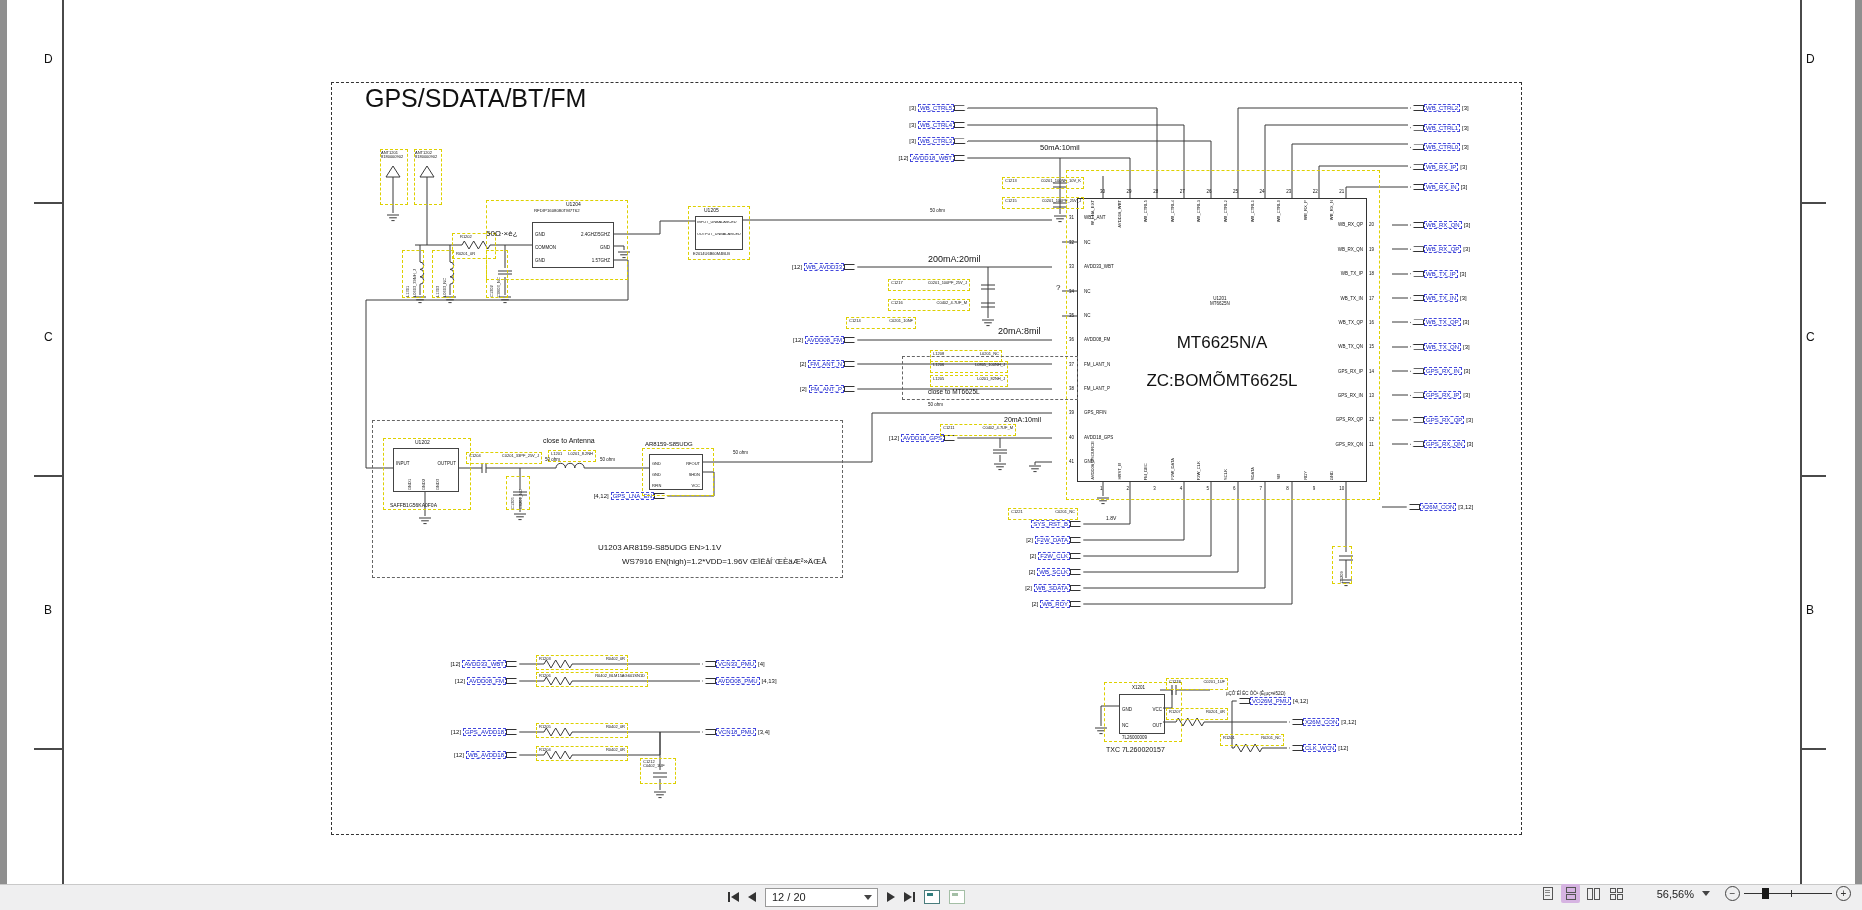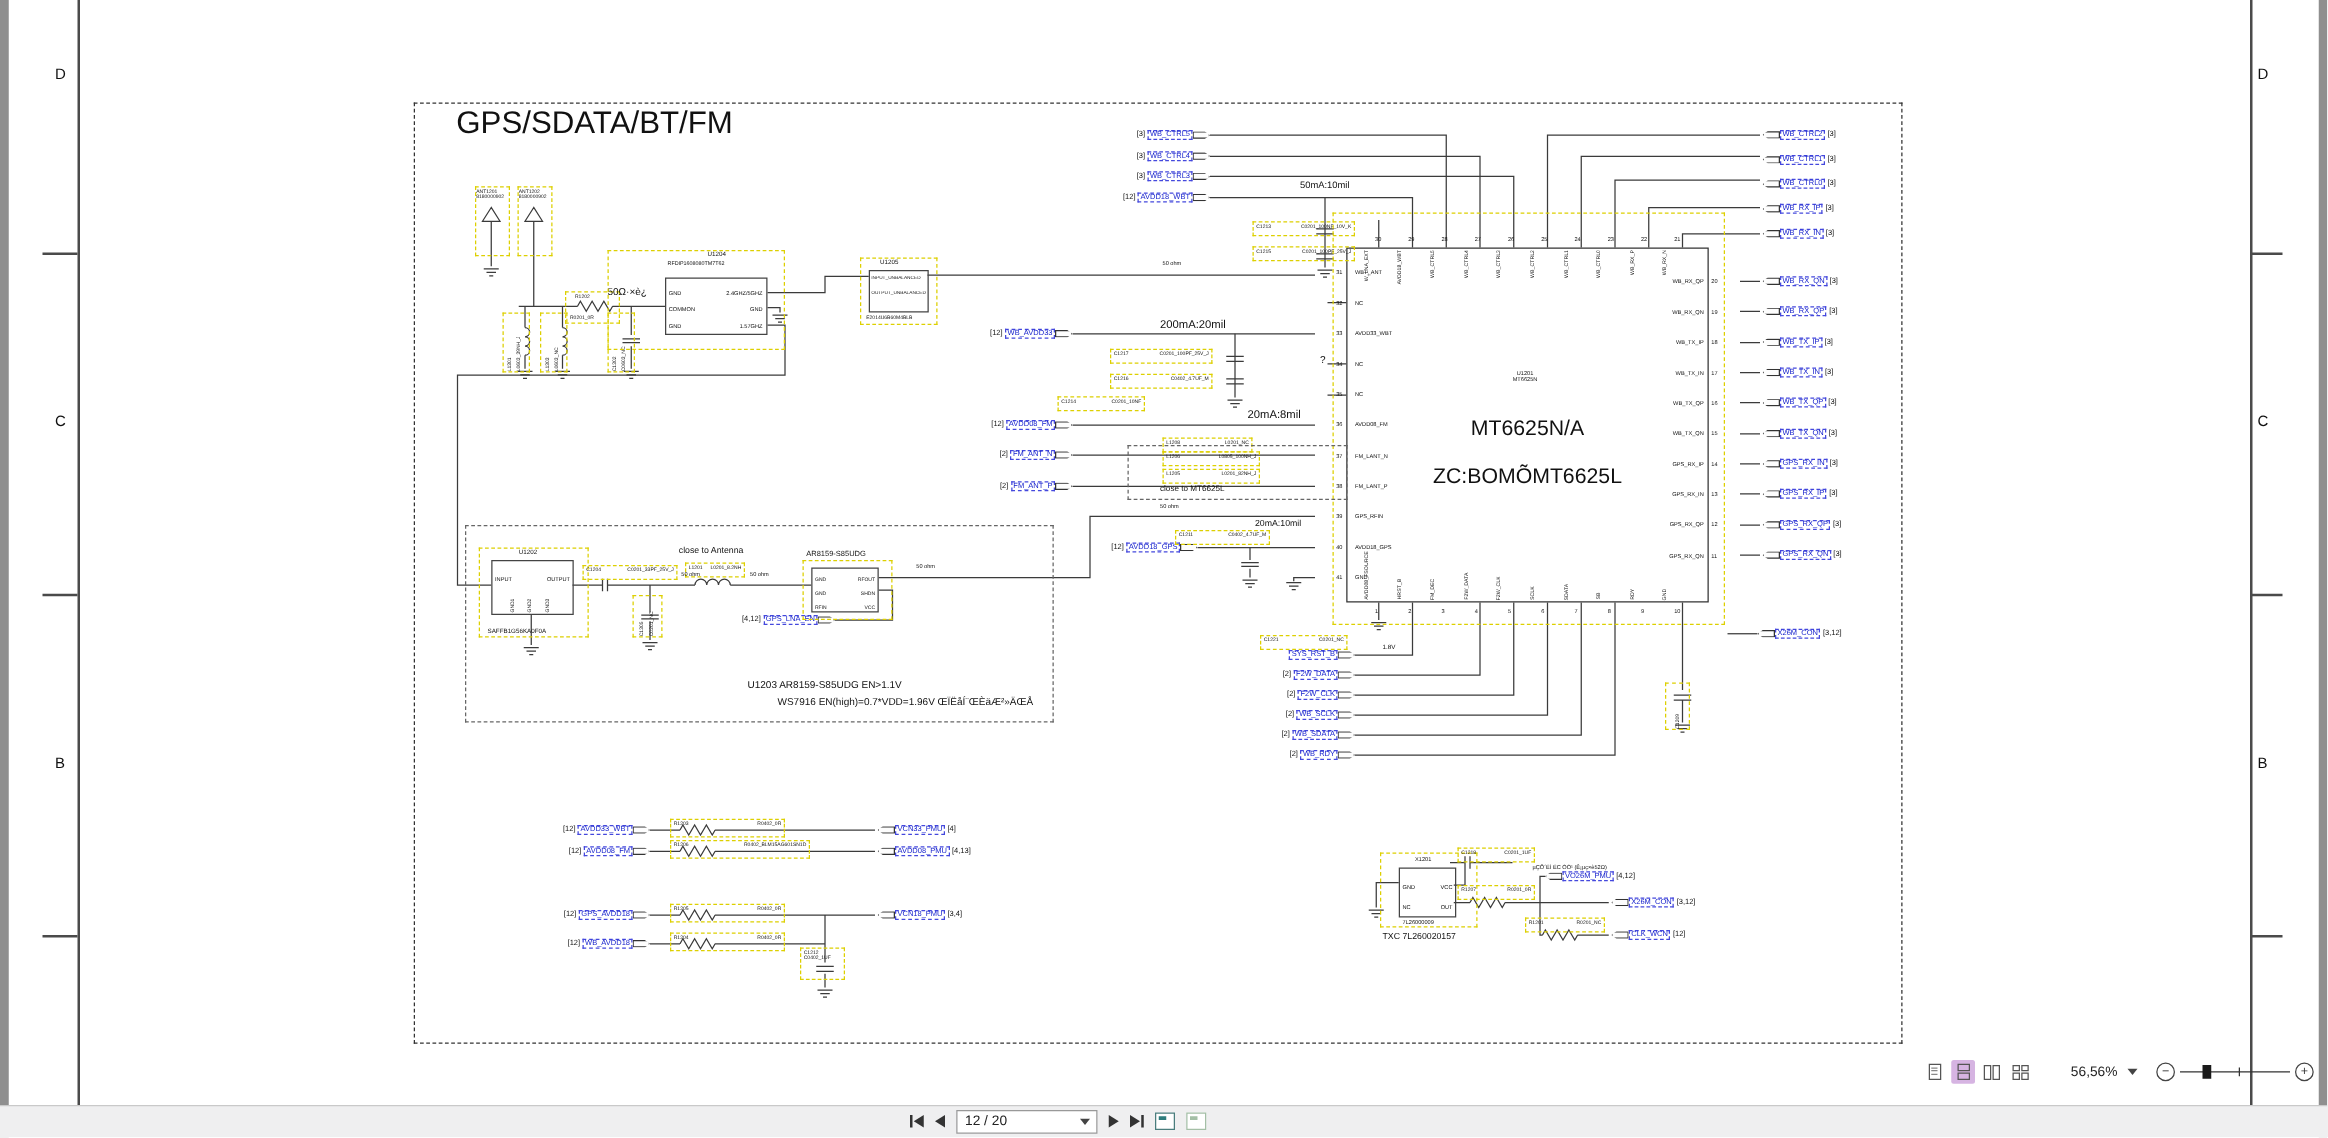--- a/index.html
+++ b/index.html
@@ -56,21 +56,21 @@
   .tri-l{width:0;height:0;border-top:5px solid transparent;border-bottom:5px solid transparent;border-right:8px solid #333;}
   .tri-r{width:0;height:0;border-top:5px solid transparent;border-bottom:5px solid transparent;border-left:8px solid #333;}
   .bar{width:2px;height:10px;background:#333;}
   .combo{width:113px;height:19px;background:#fff;border:1px solid #999;display:flex;align-items:center;font-size:11px;color:#222;padding-left:6px;box-sizing:border-box;}
   .combo .cfill{flex:1;}
   .caret{width:0;height:0;border-left:4px solid transparent;border-right:4px solid transparent;border-top:5px solid #444;margin-right:5px;}
   .hist{width:14px;height:12px;border:1.5px solid #4a7d7d;position:relative;background:#fff;}
   .hist i{position:absolute;left:2px;top:2px;width:6px;height:3px;background:#2e7d7d;}
   .hist.dim{border-color:#a4bfa6;}
   .hist.dim i{background:#a4bfa6;}
-  .zoomctl{position:absolute;top:848px;display:flex;align-items:center;justify-content:space-between;}
+  .zoomctl{position:absolute;top:884px;display:flex;align-items:center;justify-content:space-between;}
   .vmbtn{width:19px;height:19px;display:flex;align-items:center;justify-content:center;border-radius:2px;margin-right:4px;}
   .vmbtn.active{background:#d6b4e2;}
   .pg{width:10px;height:13px;border:1px solid #555;display:flex;flex-direction:column;gap:1.5px;padding:1.5px;box-sizing:border-box;}
   .pg i{height:1px;background:#888;}
   .pgs{display:flex;flex-direction:column;gap:1px;}
   .pgs b{display:block;width:10px;height:6px;border:1px solid #555;box-sizing:border-box;}
   .pgf{display:flex;gap:1px;}
   .pgf b{display:block;width:6px;height:12px;border:1px solid #555;box-sizing:border-box;}
   .pgfs{display:flex;gap:1px;}
   .pgfs span{display:flex;flex-direction:column;gap:1px;}
@@ -618,21 +618,21 @@
   <div class="ybox clabel" style="left:548px;top:450px;width:48px;height:12px;">
       <span>L1201</span>
       <span>L0201_8.2NH</span>
     </div>
   <div class="tx" style="left:645px;top:441px;font-size:6px;">AR8159-S85UDG</div>
   <div class="ybox" style="left:642px;top:448px;width:72px;height:48px;"></div>
   <div class="sbox" style="left:649px;top:454px;width:54px;height:36px;"></div>
   <div class="tx" style="left:652px;top:458px;font-size:4px;line-height:11px;"><span>GND</span><br><span>GND</span><br><span>RFIN</span></div>
   <div class="tx" style="left:664px;top:458px;width:36px;text-align:right;font-size:4px;line-height:11px;"><span>RFOUT</span><br><span>SHDN</span><br><span>VCC</span></div>
   <div class="tx" style="left:598px;top:544px;font-size:8px;">U1203  AR8159-S85UDG EN&gt;1.1V</div>
-  <div class="tx" style="left:622px;top:558px;font-size:8px;">WS7916  EN(high)=0.7*VDD=1.96V ŒÏËåÍ¨ŒÈäÆ²»ÄŒÅ</div>
+  <div class="tx" style="left:622px;top:558px;font-size:8px;">WS7916  EN(high)=1.2*VDD=1.96V ŒÏËåÍ¨ŒÈäÆ²»ÄŒÅ</div>
 
   <div class="ybox clabel" style="left:1002px;top:177px;width:82px;height:12px;">
       <span>C1213</span>
       <span>C0201_100NF_10V_K</span>
     </div>
   <div class="ybox clabel" style="left:1002px;top:197px;width:82px;height:12px;">
       <span>C1215</span>
       <span>C0201_100PF_25V_J</span>
     </div>
   <div class="ybox clabel" style="left:888px;top:279px;width:82px;height:12px;">

